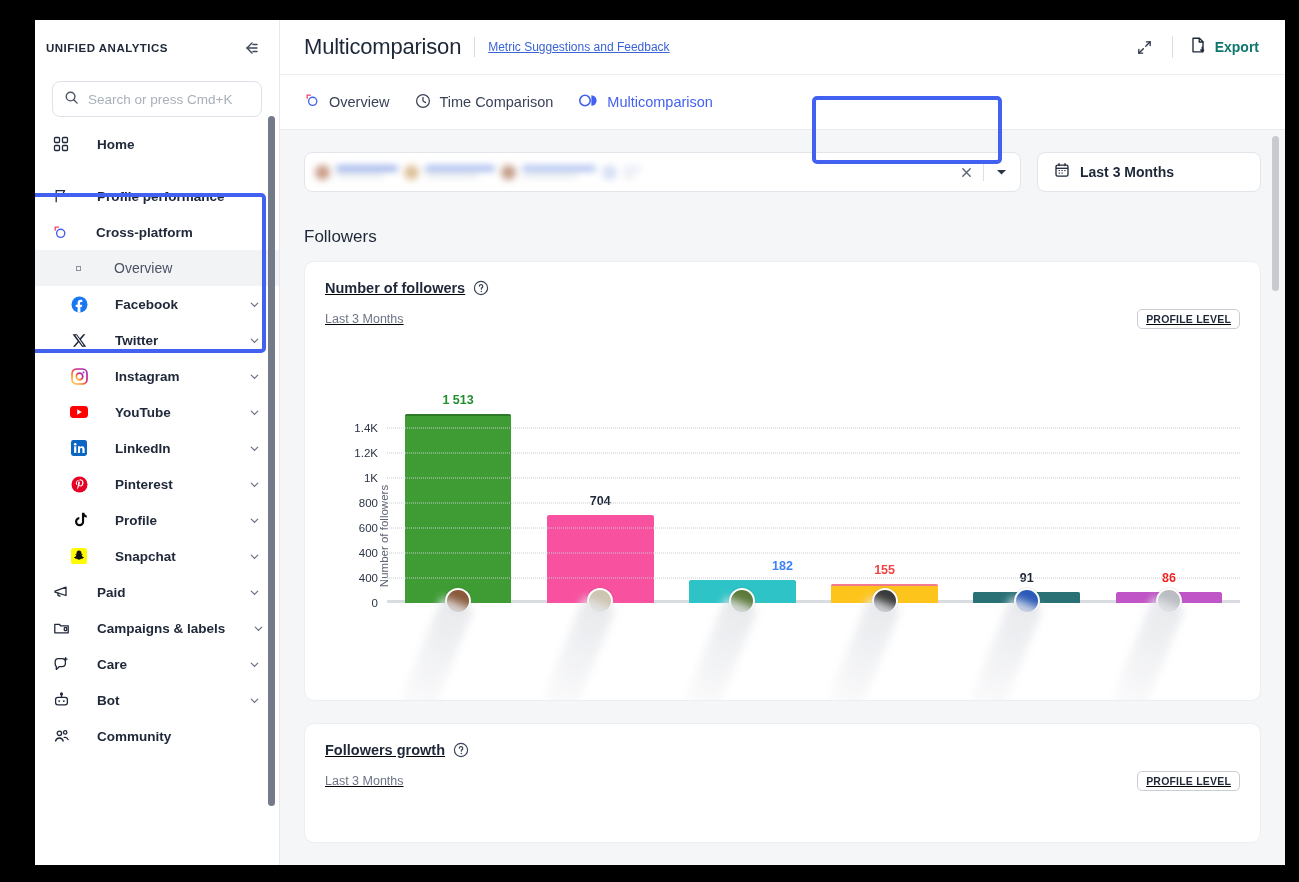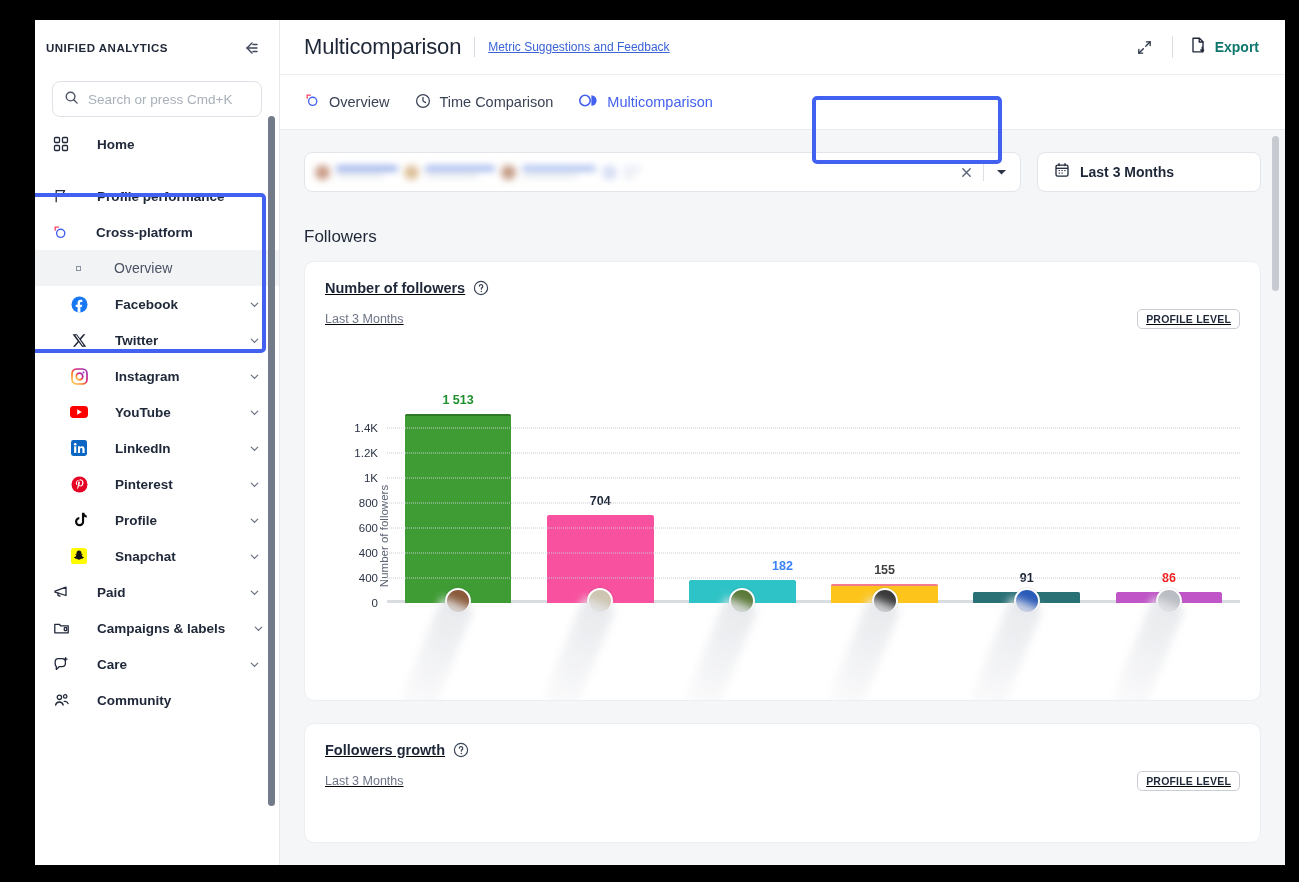--- a/index.html
+++ b/index.html
@@ -490,20 +490,37 @@
               </svg>
           </span>
           <span class="lbl">Care</span>
           <span class="chev">
             <svg width="13" height="13" viewBox="0 0 14 14" fill="none" stroke="currentColor" stroke-width="1.3" stroke-linecap="round">
                 <path d="M3.5 5.5 L7 9 L10.5 5.5"></path>
               </svg>
           </span>
         </div>
 
+        <div class="nav-item">
+          <span class="ic">
+            <svg width="17" height="17" viewBox="0 0 17 17" fill="none" stroke="#20293a" stroke-width="1.3" stroke-linejoin="round">
+              <rect x="2.6" y="5.4" width="11.8" height="7.4" rx="2.2"></rect>
+              <circle cx="6.2" cy="9.1" r=".95" fill="#20293a" stroke="none"></circle>
+              <circle cx="10.8" cy="9.1" r=".95" fill="#20293a" stroke="none"></circle>
+              <path d="M8.5 2.3 V5.3" stroke-linecap="round"></path>
+                <circle cx="8.5" cy="1.9" r=".9"></circle>
+              </svg>
+          </span>
+          <span class="lbl">Bot</span>
+          <span class="chev">
+            <svg width="13" height="13" viewBox="0 0 14 14" fill="none" stroke="currentColor" stroke-width="1.3" stroke-linecap="round">
+                <path d="M3.5 5.5 L7 9 L10.5 5.5"></path>
+              </svg>
+          </span>
+        </div>
 
         <div class="nav-item">
           <span class="ic">
             <svg width="17" height="17" viewBox="0 0 17 17" fill="none" stroke="#20293a" stroke-width="1.3" stroke-linecap="round">
               <circle cx="6.4" cy="5.3" r="2.2"></circle>
                 <path d="M2.6 13 a3.9 3.9 0 0 1 7.6 0"></path>
               <circle cx="12.2" cy="4.4" r="1.7"></circle>
                 <path d="M11.2 9.4 a3.4 3.4 0 0 1 3.9 2.2"></path>
               </svg>
           </span>
@@ -674,21 +691,21 @@
                 <div class="xlabel-blur" style="left: 25%; top: 100%;"></div>
                 <div class="bar" style="left: 35.4167%; width: 12.5%; height: 11.9737%; background: rgb(46, 195, 198);">
                   <div class="bar-cap" style="background: rgb(46, 195, 198);"></div>
                 </div>
                 <div class="bar-val" style="left: 41.6667%; bottom: calc(11.9737% + 7px); color: #3b82f6; margin-left: 40px;">182</div>
                 <div class="avatar" style="left: 41.6667%; background: rgb(91, 122, 58);"></div>
                 <div class="xlabel-blur" style="left: 41.6667%; top: 100%;"></div>
                 <div class="bar" style="left: 52.0833%; width: 12.5%; height: 10.1974%; background: rgb(253, 196, 27);">
                   <div class="bar-cap" style="background: rgb(244, 123, 142);"></div>
                 </div>
-                <div class="bar-val" style="left: 58.3333%; bottom: calc(10.1974% + 7px); color: #404040;">155</div>
+                <div class="bar-val" style="left: 58.3333%; bottom: calc(10.1974% + 7px); color: #ef4444;">155</div>
                 <div class="avatar" style="left: 58.3333%; background: rgb(58, 58, 58);"></div>
                 <div class="xlabel-blur" style="left: 58.3333%; top: 100%;"></div>
                 <div class="bar" style="left: 68.75%; width: 12.5%; height: 5.98684%; background: rgb(42, 113, 117);">
                   <div class="bar-cap" style="background: rgb(42, 113, 117);"></div>
                 </div>
                 <div class="bar-val" style="left: 75%; bottom: calc(5.98684% + 7px); color: rgb(30, 39, 56);">91</div>
                 <div class="avatar" style="left: 75%; background: rgb(42, 90, 184);"></div>
                 <div class="xlabel-blur" style="left: 75%; top: 100%;"></div>
                 <div class="bar" style="left: 85.4167%; width: 12.5%; height: 5.65789%; background: rgb(191, 85, 198);">
                   <div class="bar-cap" style="background: rgb(191, 85, 198);"></div>

